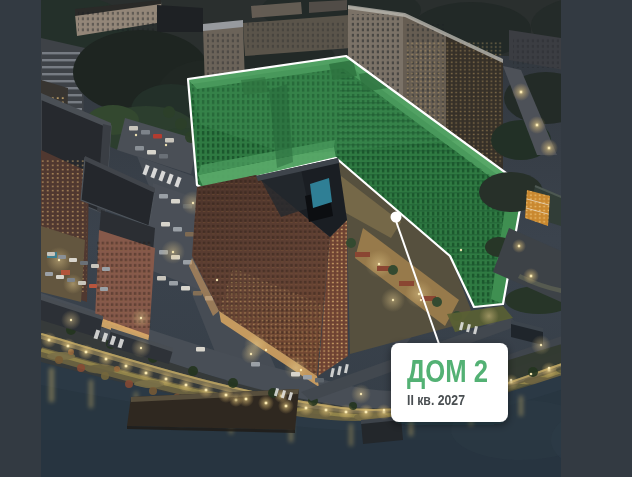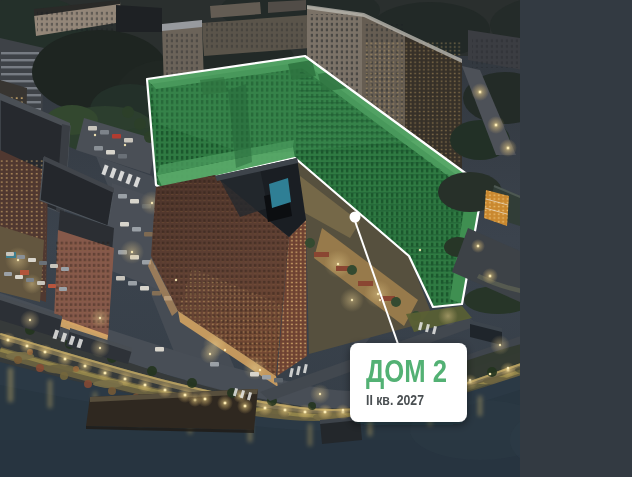--- a/index.html
+++ b/index.html
@@ -1,16 +1,16 @@
 <!DOCTYPE html>
 <html><head>
 <meta charset="utf-8">
 <style>
   html,body{margin:0;padding:0;background:#333a42;}
-  #scene{position:relative;width:520px;height:477px;overflow:hidden;font-family:"Liberation Sans",sans-serif;}
+  #scene{position:relative;width:520px;height:477px;overflow:hidden;font-family:"Liberation Sans",sans-serif;margin-left:41px;}
 </style>
 </head>
 <body>
 <div id="scene">
 <svg width="632" height="477" viewBox="0 0 632 477">
 <defs>
   <linearGradient id="bg" x1="0" y1="0" x2="0" y2="1">
     <stop offset="0" stop-color="#30353b"></stop>
     <stop offset="0.5" stop-color="#3b434d"></stop>
     <stop offset="1" stop-color="#343d46"></stop>

